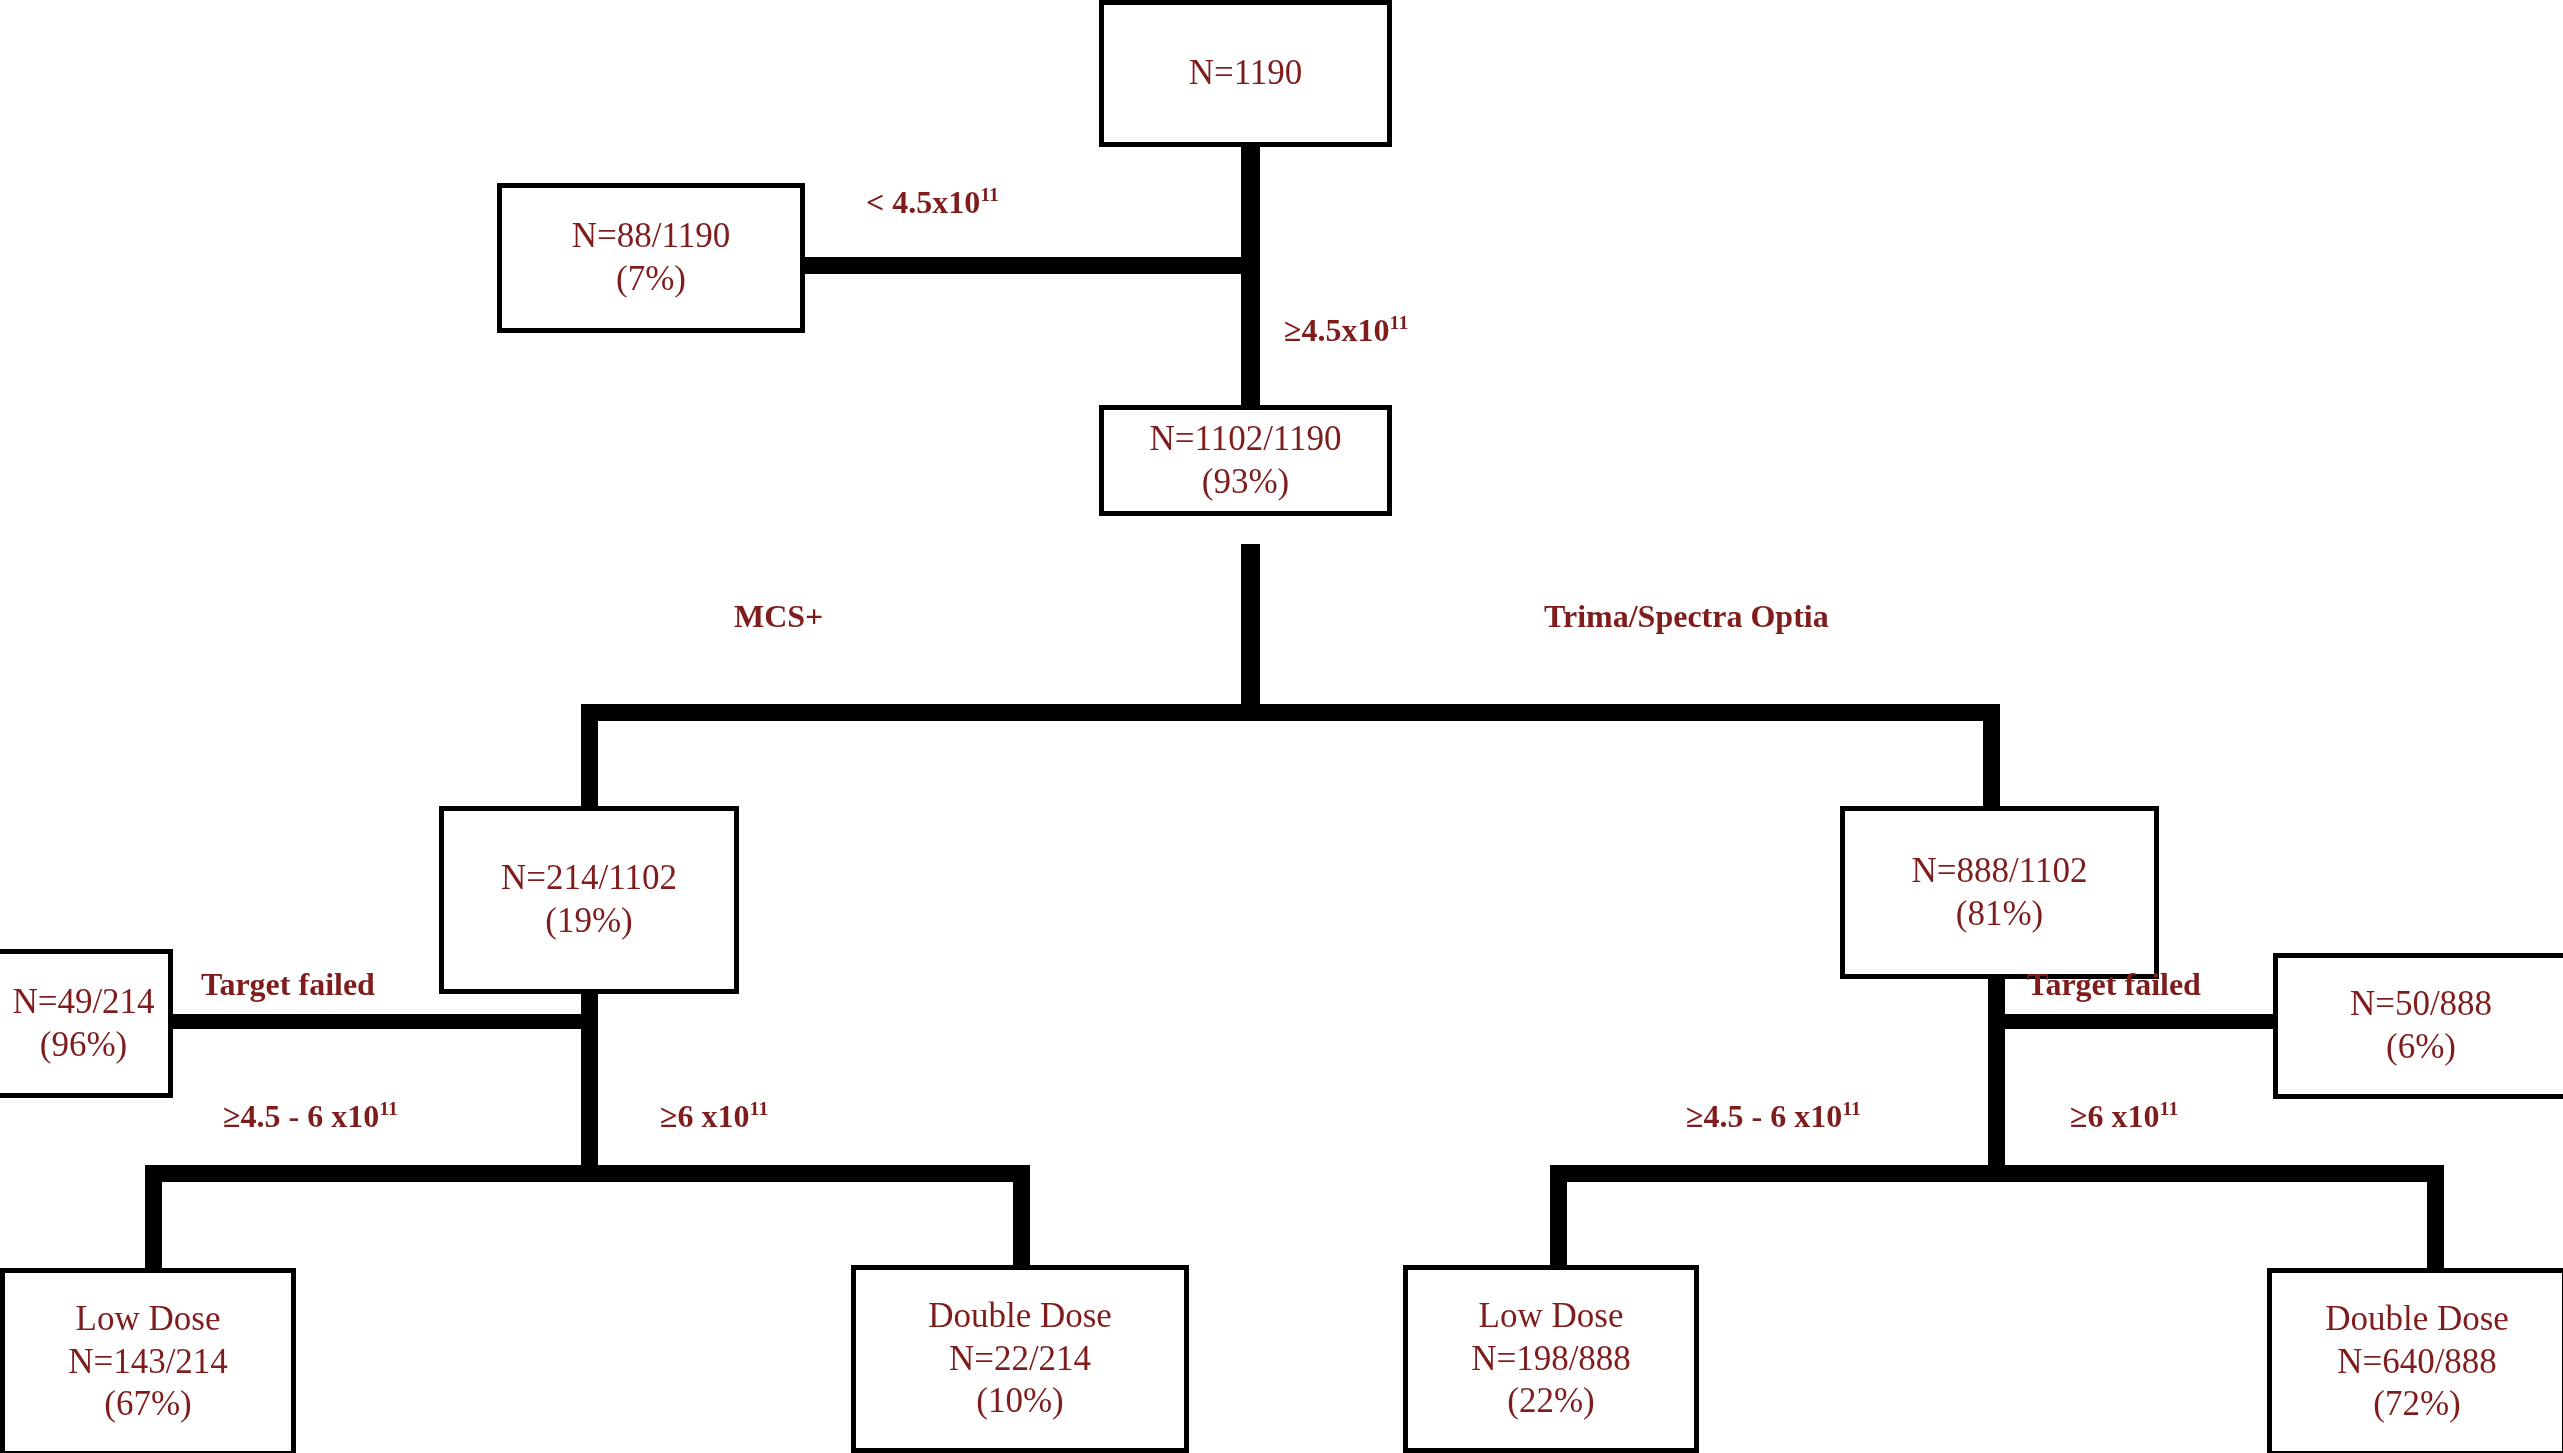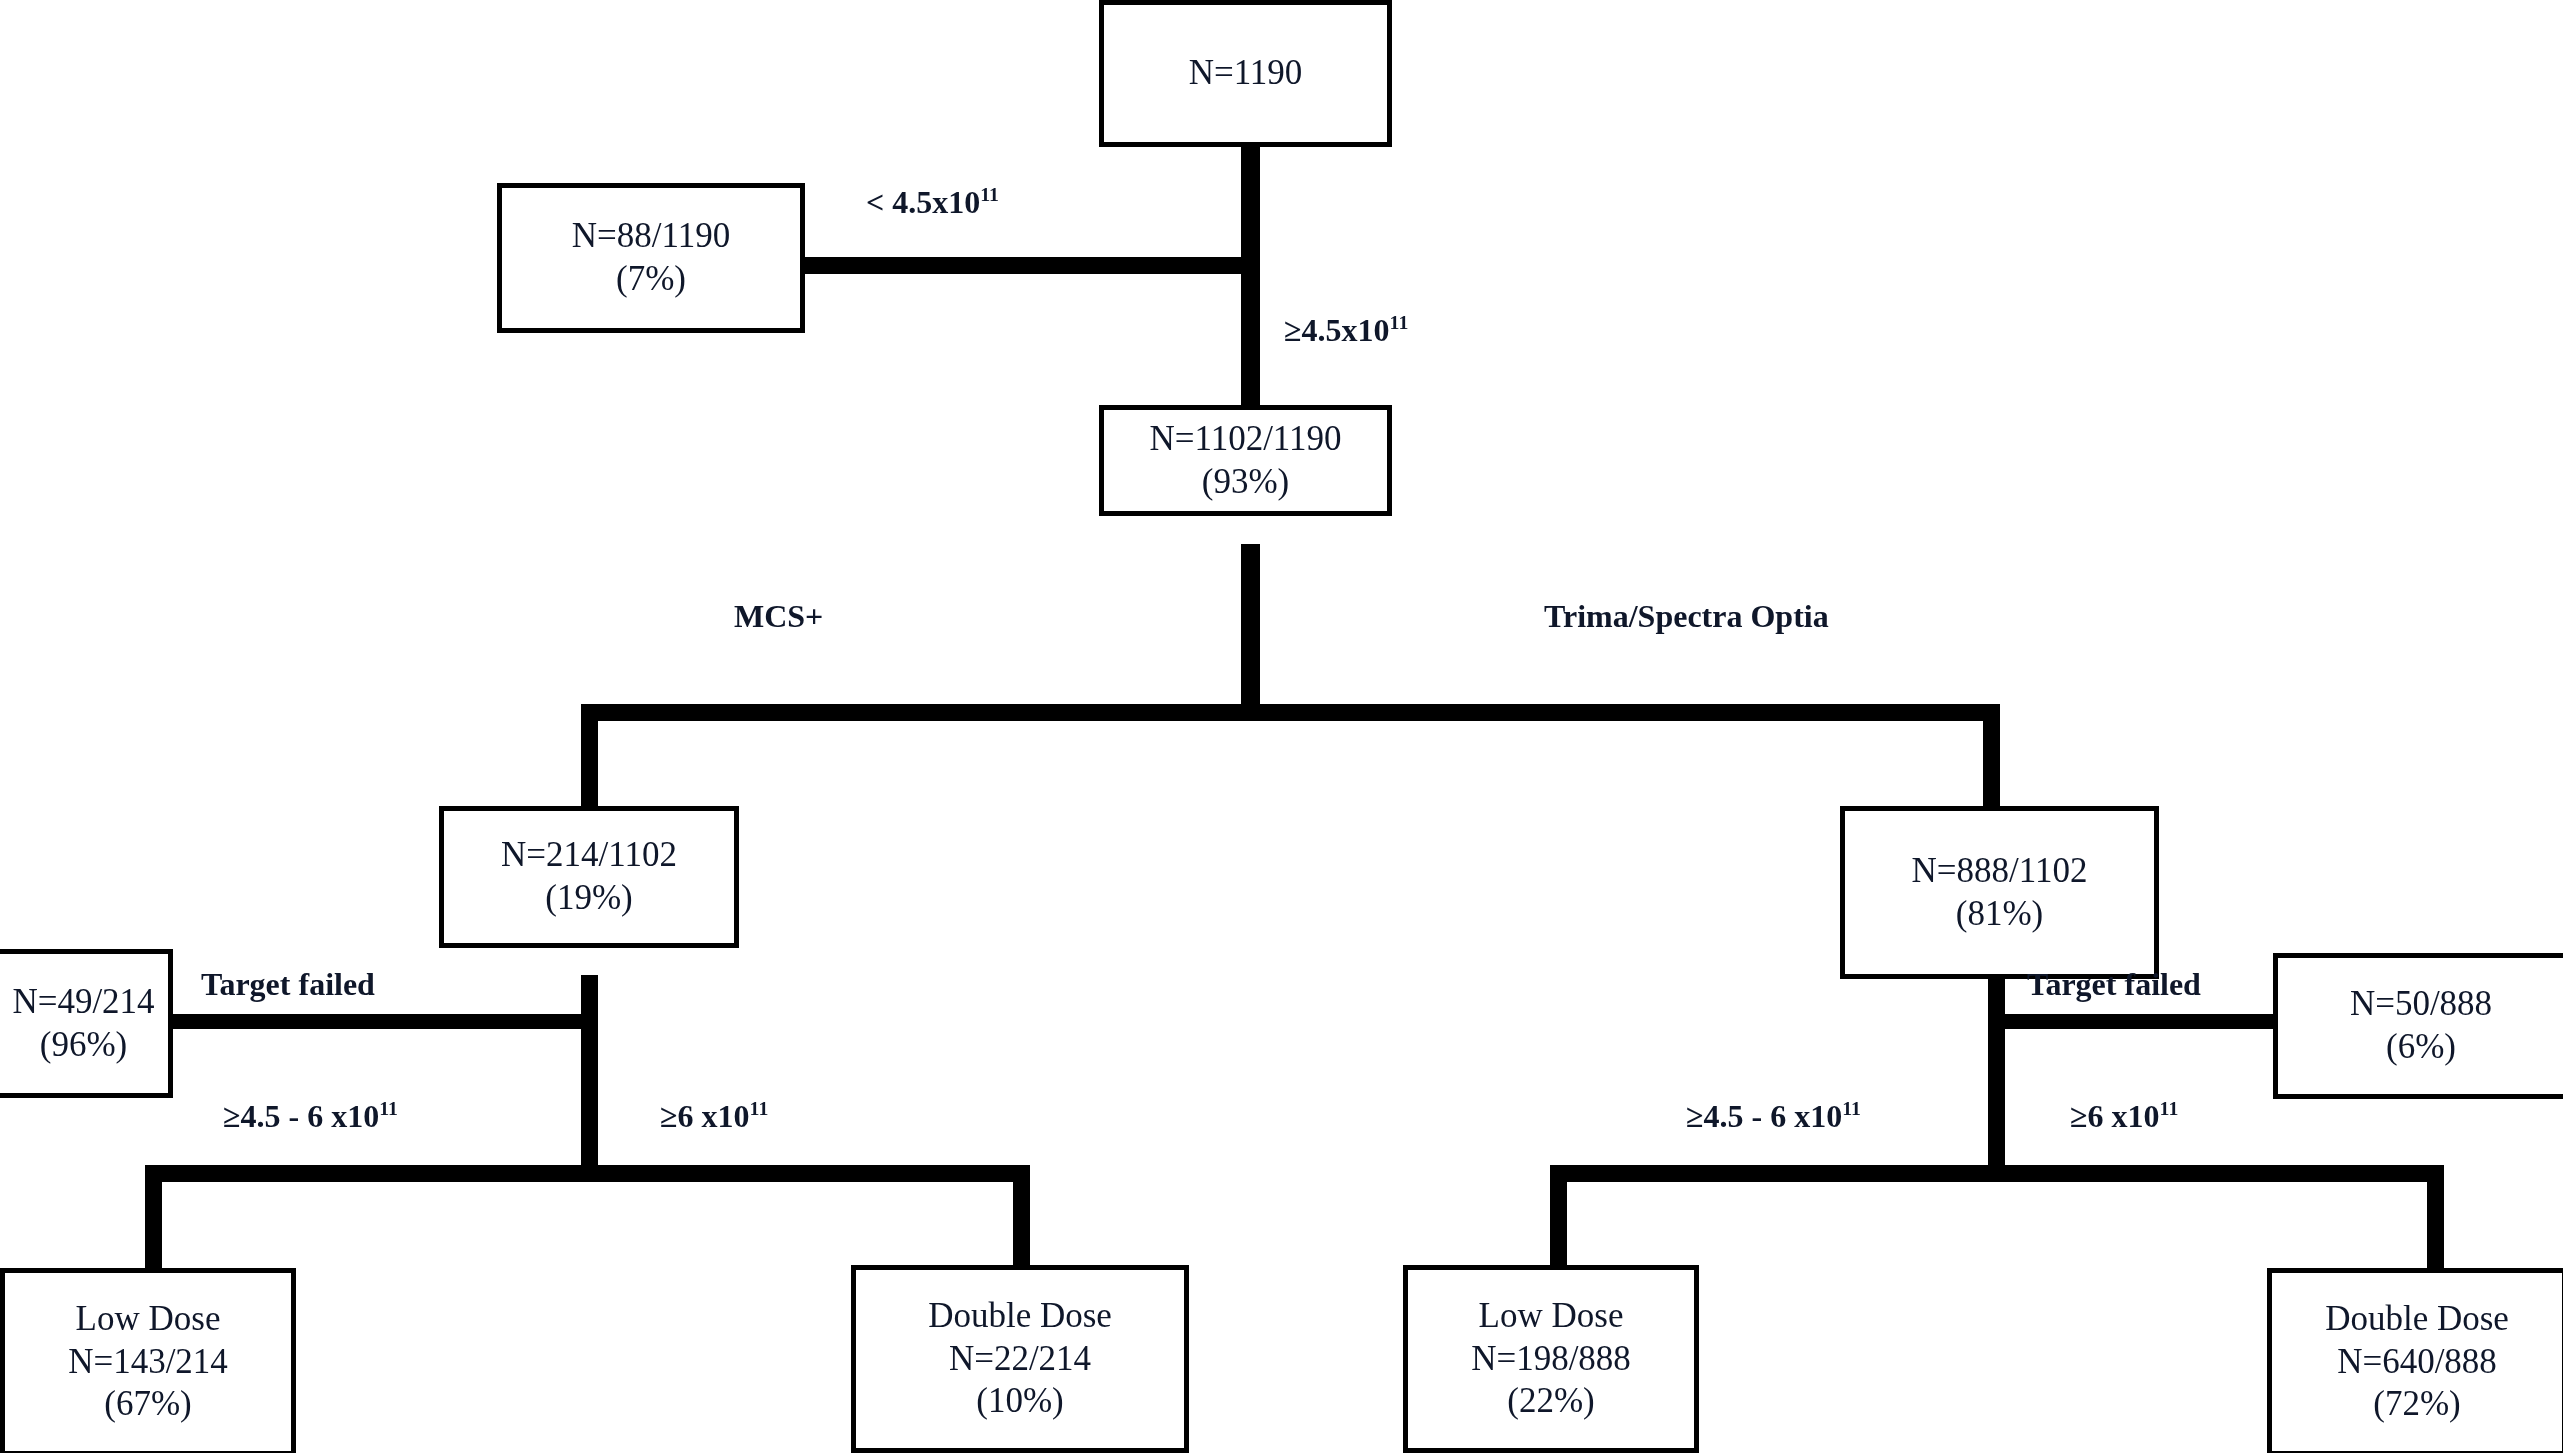--- a/index.html
+++ b/index.html
@@ -7,21 +7,21 @@
     margin: 0;
     padding: 0;
     background: #ffffff;
   }
   #canvas {
     position: relative;
     width: 2563px;
     height: 1454px;
     background: #ffffff;
     font-family: "Liberation Serif", "DejaVu Serif", serif;
-    color: #0f172a;
+    color: #7f1d1d;
     overflow: hidden;
   }
   .box {
     position: absolute;
     box-sizing: border-box;
     border: 5.3px solid #000000;
     background: #ffffff;
     display: flex;
     flex-direction: column;
     align-items: center;
@@ -93,21 +93,21 @@
   <div class="box" style="left:497px; top:183px; width:308px; height:150px;">
     <span class="ln">N=88/1190</span>
     <span class="ln">(7%)</span>
   </div>
 
   <div class="box" style="left:1099px; top:405px; width:293px; height:111px;">
     <span class="ln">N=1102/1190</span>
     <span class="ln">(93%)</span>
   </div>
 
-  <div class="box" style="left:439px; top:806px; width:300px; height:142px;">
+  <div class="box" style="left:439px; top:806px; width:300px; height:188px;">
     <span class="ln">N=214/1102</span>
     <span class="ln">(19%)</span>
   </div>
 
   <div class="box" style="left:1808px; top:806px; width:319px; height:173px;margin-left:32px;">
     <span class="ln">N=888/1102</span>
     <span class="ln">(81%)</span>
   </div>
 
   <div class="box" style="left:-6px; top:949px; width:179px; height:149px;">

